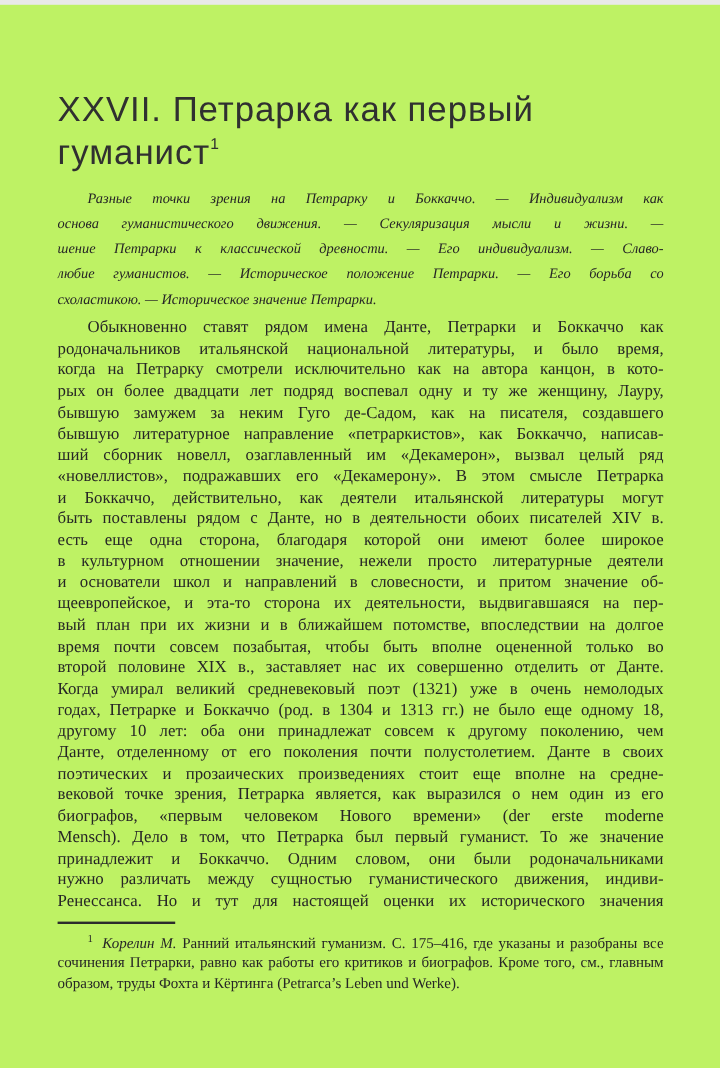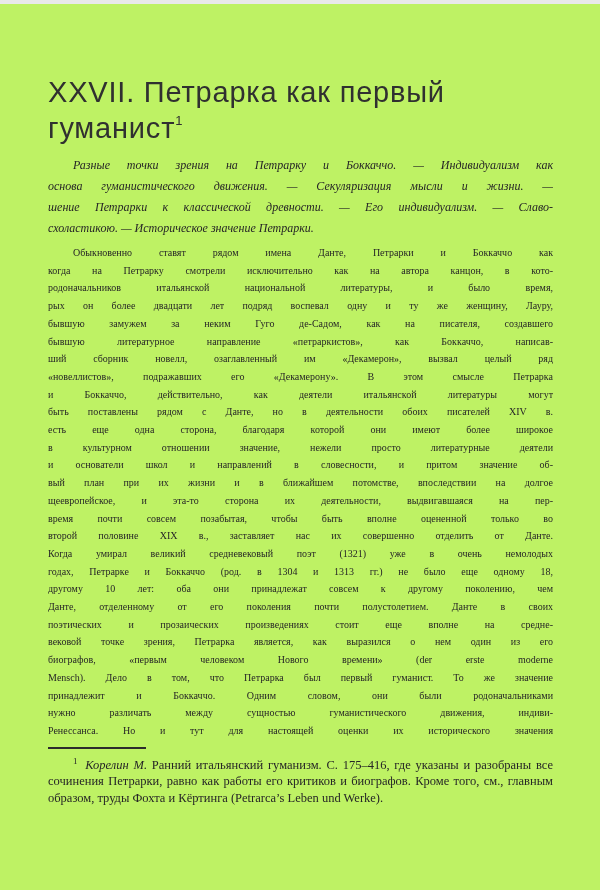--- a/index.html
+++ b/index.html
@@ -38,21 +38,21 @@
   
   .para { font-family: "Liberation Serif", serif; }
   .summary {
     margin-top: 9px;
     font-style: italic;
     font-size: 12px;
     line-height: 21px;
   }
   .bodytext {
     margin-top: 5px;
-    font-size: 10px;
+    font-size: 14px;
     line-height: 17.7px;
   }
   .para .tline {
     text-align: justify;
     text-align-last: justify;
     overflow: hidden;
     white-space: nowrap;
   }
   .para .tline:first-child { text-indent: 25px; }
   .summary .tline:last-child { text-align-last: left; }
@@ -91,39 +91,40 @@
 
     <h1 class="chapter-title">
       <span>XXVII. Петрарка как первый</span><br>
       <span>гуманист</span><sup>1</sup>
     </h1>
 
     <div class="para summary">
         <div class="tline">Разные точки зрения на Петрарку и Боккаччо. — Индивидуализм как</div>
         <div class="tline">основа гуманистического движения. — Секуляризация мысли и жизни. —</div>
         <div class="tline">шение Петрарки к классической древности. — Его индивидуализм. — Славо-</div>
+        <div class="tline">любие гуманистов. — Историческое положение Петрарки. — Его борьба со</div>
         <div class="tline">схоластикою. — Историческое значение Петрарки.</div>
       </div>
 
     <div class="para bodytext">
         <div class="tline">Обыкновенно ставят рядом имена Данте, Петрарки и Боккаччо как</div>
+        <div class="tline">родоначальников итальянской национальной литературы, и было время,</div>
         <div class="tline">когда на Петрарку смотрели исключительно как на автора канцон, в кото-</div>
-        <div class="tline">родоначальников итальянской национальной литературы, и было время,</div>
         <div class="tline">рых он более двадцати лет подряд воспевал одну и ту же женщину, Лауру,</div>
         <div class="tline">бывшую замужем за неким Гуго де-Садом, как на писателя, создавшего</div>
         <div class="tline">бывшую литературное направление «петраркистов», как Боккаччо, написав-</div>
         <div class="tline">ший сборник новелл, озаглавленный им «Декамерон», вызвал целый ряд</div>
         <div class="tline">«новеллистов», подражавших его «Декамерону». В этом смысле Петрарка</div>
         <div class="tline">и Боккаччо, действительно, как деятели итальянской литературы могут</div>
         <div class="tline">быть поставлены рядом с Данте, но в деятельности обоих писателей XIV в.</div>
         <div class="tline">есть еще одна сторона, благодаря которой они имеют более широкое</div>
         <div class="tline">в культурном отношении значение, нежели просто литературные деятели</div>
         <div class="tline">и основатели школ и направлений в словесности, и притом значение об-</div>
+        <div class="tline">щеевропейское, и эта-то сторона их деятельности, выдвигавшаяся на пер-</div>
         <div class="tline">вый план при их жизни и в ближайшем потомстве, впоследствии на долгое</div>
-        <div class="tline">щеевропейское, и эта-то сторона их деятельности, выдвигавшаяся на пер-</div>
         <div class="tline">время почти совсем позабытая, чтобы быть вполне оцененной только во</div>
         <div class="tline">второй половине XIX в., заставляет нас их совершенно отделить от Данте.</div>
         <div class="tline">Когда умирал великий средневековый поэт (1321) уже в очень немолодых</div>
         <div class="tline">годах, Петрарке и Боккаччо (род. в 1304 и 1313 гг.) не было еще одному 18,</div>
         <div class="tline">другому 10 лет: оба они принадлежат совсем к другому поколению, чем</div>
         <div class="tline">Данте, отделенному от его поколения почти полустолетием. Данте в своих</div>
         <div class="tline">поэтических и прозаических произведениях стоит еще вполне на средне-</div>
         <div class="tline">вековой точке зрения, Петрарка является, как выразился о нем один из его</div>
         <div class="tline">биографов, «первым человеком Нового времени» (der erste moderne</div>
         <div class="tline">Mensch). Дело в том, что Петрарка был первый гуманист. То же значение</div>

